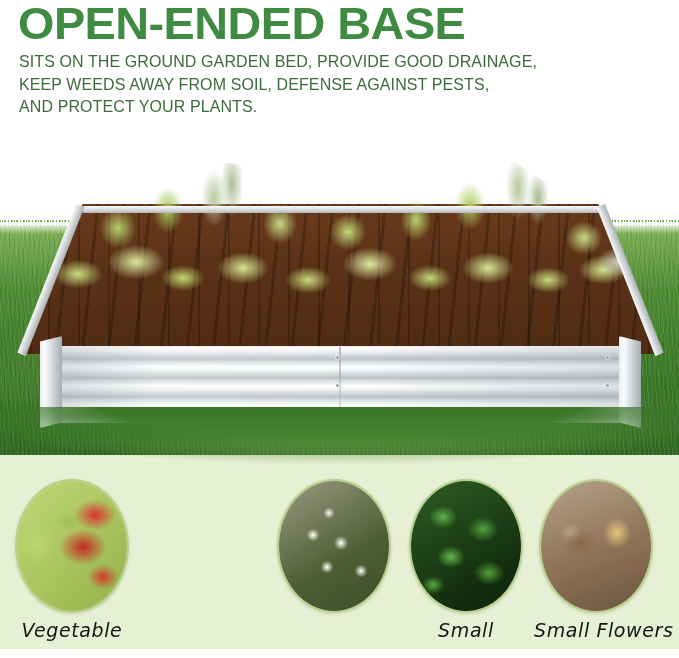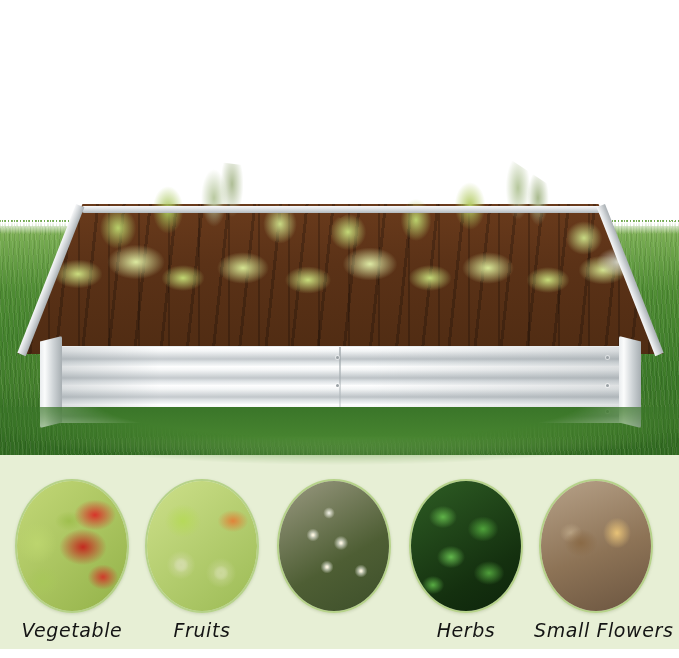--- a/index.html
+++ b/index.html
@@ -172,20 +172,28 @@
       radial-gradient(ellipse 20px 22px at 76px 52px,#e8c277,rgba(0,0,0,0) 70%),
       radial-gradient(ellipse 24px 20px at 40px 62px,#8a6a46,rgba(0,0,0,0) 70%),
       radial-gradient(ellipse 16px 14px at 30px 52px,#b9a384,rgba(0,0,0,0) 70%),
       linear-gradient(160deg,#b7a289,#8d7356 55%,#6b5540);}
 </style>
 </head>
 <body>
 
 <div class="page">
 
+  <div class="headline-block">
+    <div class="headline">OPEN-ENDED BASE</div>
+    <div class="subhead">
+      <div>SITS ON THE GROUND GARDEN BED, PROVIDE GOOD DRAINAGE,</div>
+      <div>KEEP WEEDS AWAY FROM SOIL, DEFENSE AGAINST PESTS,</div>
+      <div>AND PROTECT YOUR PLANTS.</div>
+    </div>
+  </div>
 
   <div class="hero">
     <div class="sky"></div>
     <div class="lawn">
       <div class="lawn-top-blades"></div>
       <div class="lawn-tex"></div>
     </div>
     <div class="horizon-haze"></div>
 
     <div class="bed">
@@ -220,38 +228,32 @@
 
     <div class="badges">
 
       <div class="badge" style="left:10px">
         <div class="oval">
           <div class="img img-vegetable"></div>
         </div>
         <div class="badge-label">Vegetable</div>
       </div>
 
-      <div class="badge" style="left:140px">
-        <div class="oval">
-          <div class="img img-fruits"></div>
-        </div>
-        <div class="badge-label">Fruits</div>
-      </div>
 
       <div class="badge" style="left:272px">
         <div class="oval">
           <div class="img img-flowers"></div>
         </div>
       </div>
 
       <div class="badge" style="left:404px">
         <div class="oval">
           <div class="img img-herbs"></div>
         </div>
-        <div class="badge-label">Herbs</div>
+        <div class="badge-label">Small</div>
       </div>
 
       <div class="badge" style="left:534px">
         <div class="oval">
           <div class="img img-animals"></div>
         </div>
         <div class="badge-label">Small Flowers</div>
       </div>
 
     </div>

